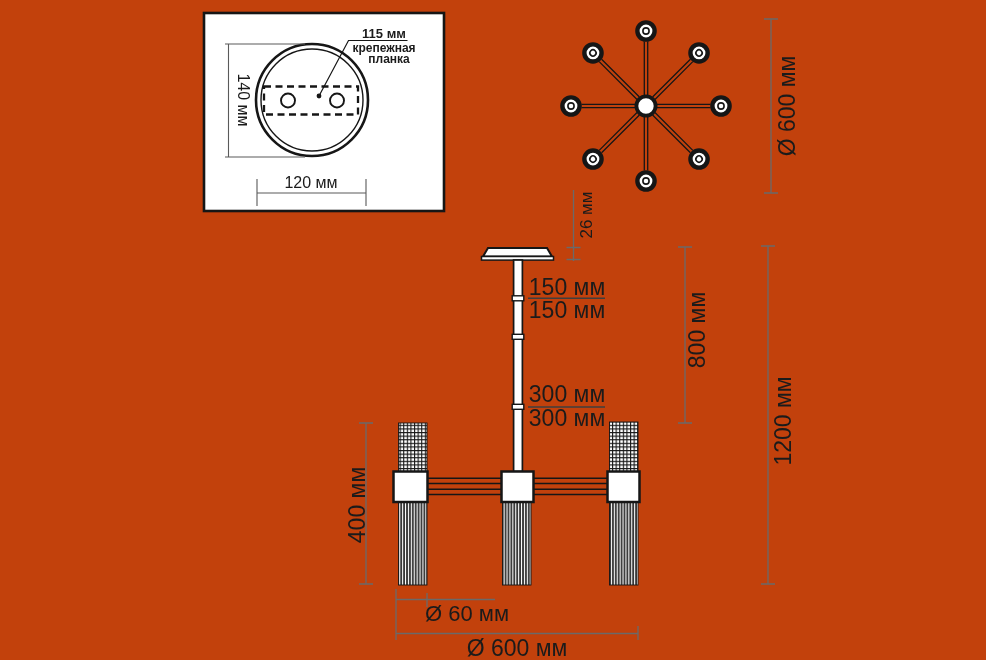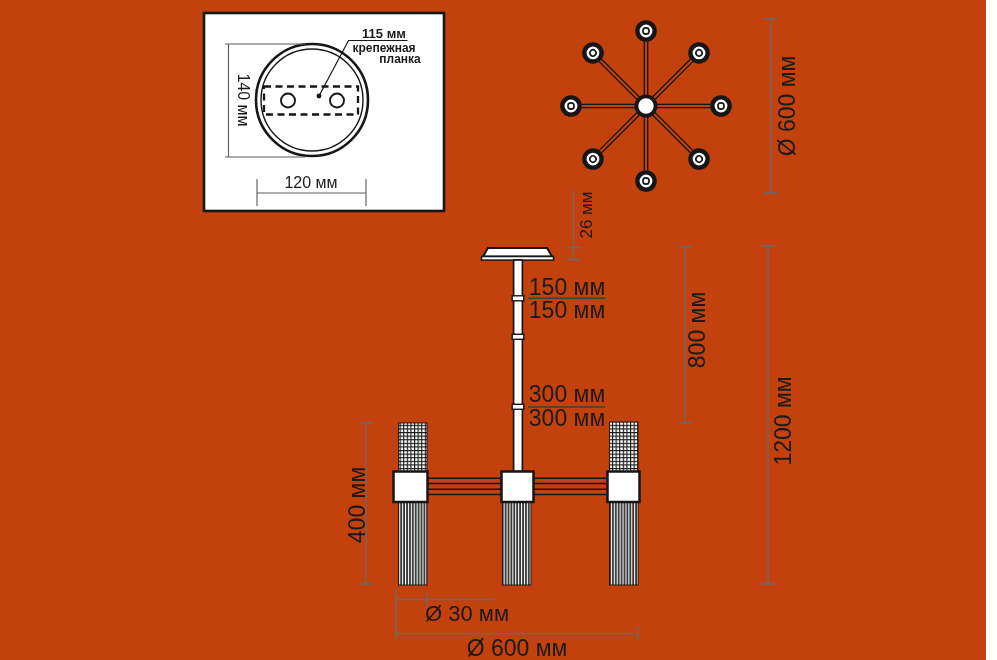--- a/index.html
+++ b/index.html
@@ -155,30 +155,30 @@
         <rect x="501.5" y="471.5" width="32" height="30.5"></rect>
         <rect x="607.5" y="471.5" width="32" height="30.5"></rect>
       </g>
 
       <path d="M528 298.2 H605 M528 407 H605" stroke="#3f3f3f" stroke-width="1.5" fill="none"></path>
     </g>
   </svg>
 
   <div class="lbl f-small ctr" style="left:384px;top:33px;">115 мм</div>
   <div class="lbl f-tiny ctr" style="left:384px;top:48px;text-align:right;">крепежная</div>
-  <div class="lbl f-tiny ctr" style="left:400px;top:59px;">планка</div>
+  <div class="lbl f-tiny ctr" style="left:389px;top:59px;">планка</div>
   <div class="lbl f-mid cw" style="left:243px;top:100px;">140 мм</div>
   <div class="lbl f-mid ctr" style="left:311px;top:183px;text-align:right;">120 мм</div>
 
   <div class="lbl f-dim ccw" style="left:787px;top:106px;">Ø 600 мм</div>
 
   <div class="lbl f-dim17 ccw" style="left:586px;top:215px;">26 мм</div>
   <div class="lbl f-dim ctr" style="left:567px;top:287px;">150 мм</div>
   <div class="lbl f-dim ctr" style="left:567px;top:310px;">150 мм</div>
   <div class="lbl f-dim ctr" style="left:567px;top:394px;">300 мм</div>
   <div class="lbl f-dim ctr" style="left:567px;top:418px;">300 мм</div>
   <div class="lbl f-dim ccw" style="left:357px;top:505px;">400 мм</div>
   <div class="lbl f-dim ccw" style="left:697px;top:330px;">800 мм</div>
   <div class="lbl f-dim ccw" style="left:783px;top:421px;">1200 мм</div>
-  <div class="lbl f-dim22 ctr" style="left:467px;top:614px;">Ø 30 мм</div>
+  <div class="lbl f-dim22 ctr" style="left:467px;top:614px;">Ø 60 мм</div>
   <div class="lbl f-dim ctr" style="left:517px;top:648px;">Ø 600 мм</div>
 
 </div>
 
 </body></html>

